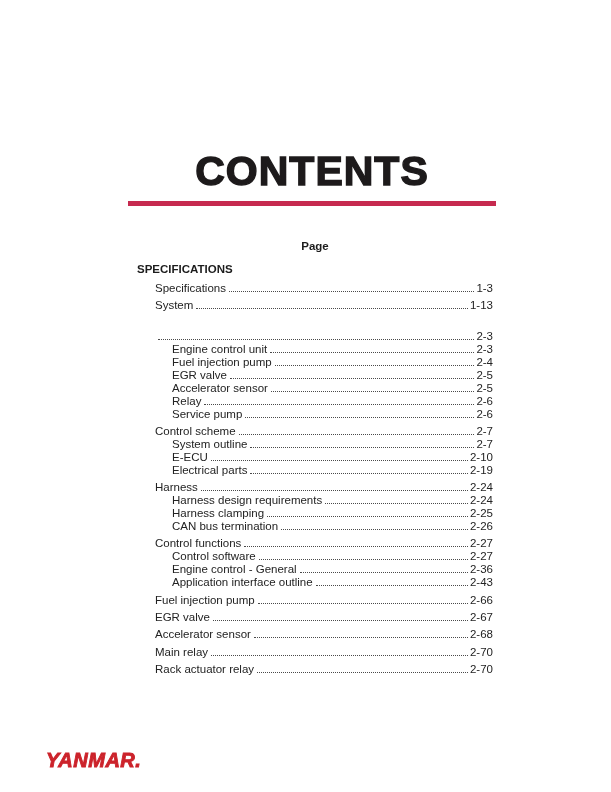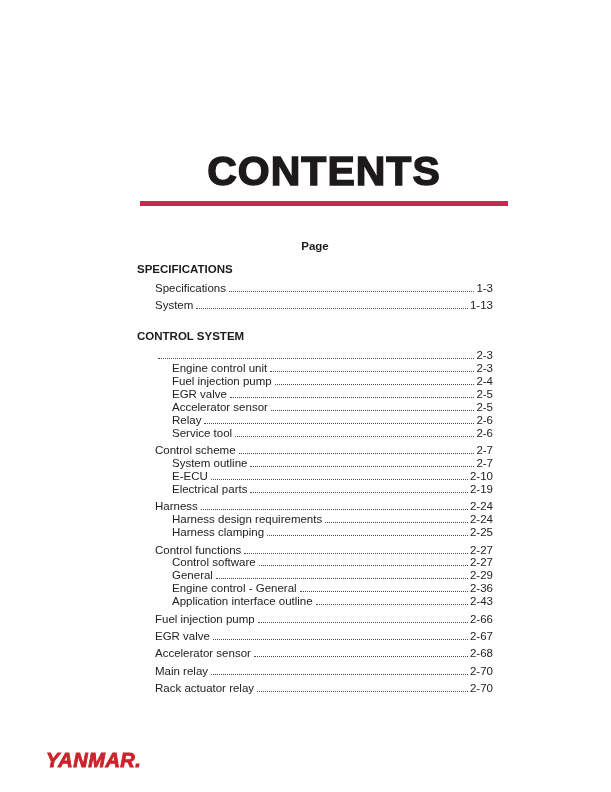--- a/index.html
+++ b/index.html
@@ -10,21 +10,21 @@
     position: relative;
     background: #ffffff;
     overflow: hidden;
     font-family: "Liberation Sans", "DejaVu Sans", sans-serif;
     color: #232323;
   }
 
   
   .title-wrap {
     position: absolute;
-    left: 140px;
+    left: 128px;
     top: 151px;
     width: 368px;
     text-align: center;
   }
   .doc-title {
     margin: 0;
     font-size: 41px;
     line-height: 1;
     font-weight: bold;
     letter-spacing: 1px;
@@ -107,21 +107,20 @@
           <span class="leader"></span>
           <span class="pagenum">1-3</span>
         </div>
         <div class="entry l1">
           <span class="entry-label">System</span>
           <span class="leader"></span>
           <span class="pagenum">1-13</span>
         </div>
       </div>
       <div class="section">
-        <h2 class="section-heading">CONTROL SYSTEM</h2>
         <div class="entry l1">
           <span class="leader"></span>
           <span class="pagenum">2-3</span>
         </div>
         <div class="entry l2">
           <span class="entry-label">Engine control unit</span>
           <span class="leader"></span>
           <span class="pagenum">2-3</span>
         </div>
         <div class="entry l2">
@@ -138,21 +137,21 @@
           <span class="entry-label">Accelerator sensor</span>
           <span class="leader"></span>
           <span class="pagenum">2-5</span>
         </div>
         <div class="entry l2">
           <span class="entry-label">Relay</span>
           <span class="leader"></span>
           <span class="pagenum">2-6</span>
         </div>
         <div class="entry l2">
-          <span class="entry-label">Service tool</span>
+          <span class="entry-label">Service pump</span>
           <span class="leader"></span>
           <span class="pagenum">2-6</span>
         </div>
         <div class="entry l1">
           <span class="entry-label">Control scheme</span>
           <span class="leader"></span>
           <span class="pagenum">2-7</span>
         </div>
         <div class="entry l2">
           <span class="entry-label">System outline</span>
@@ -177,34 +176,34 @@
         <div class="entry l2">
           <span class="entry-label">Harness design requirements</span>
           <span class="leader"></span>
           <span class="pagenum">2-24</span>
         </div>
         <div class="entry l2">
           <span class="entry-label">Harness clamping</span>
           <span class="leader"></span>
           <span class="pagenum">2-25</span>
         </div>
+        <div class="entry l2">
+          <span class="entry-label">CAN bus termination</span>
+          <span class="leader"></span>
+          <span class="pagenum">2-26</span>
+        </div>
         <div class="entry l1">
           <span class="entry-label">Control functions</span>
           <span class="leader"></span>
           <span class="pagenum">2-27</span>
         </div>
         <div class="entry l2">
           <span class="entry-label">Control software</span>
           <span class="leader"></span>
           <span class="pagenum">2-27</span>
-        </div>
-        <div class="entry l2">
-          <span class="entry-label">General</span>
-          <span class="leader"></span>
-          <span class="pagenum">2-29</span>
         </div>
         <div class="entry l2">
           <span class="entry-label">Engine control - General</span>
           <span class="leader"></span>
           <span class="pagenum">2-36</span>
         </div>
         <div class="entry l2">
           <span class="entry-label">Application interface outline</span>
           <span class="leader"></span>
           <span class="pagenum">2-43</span>

